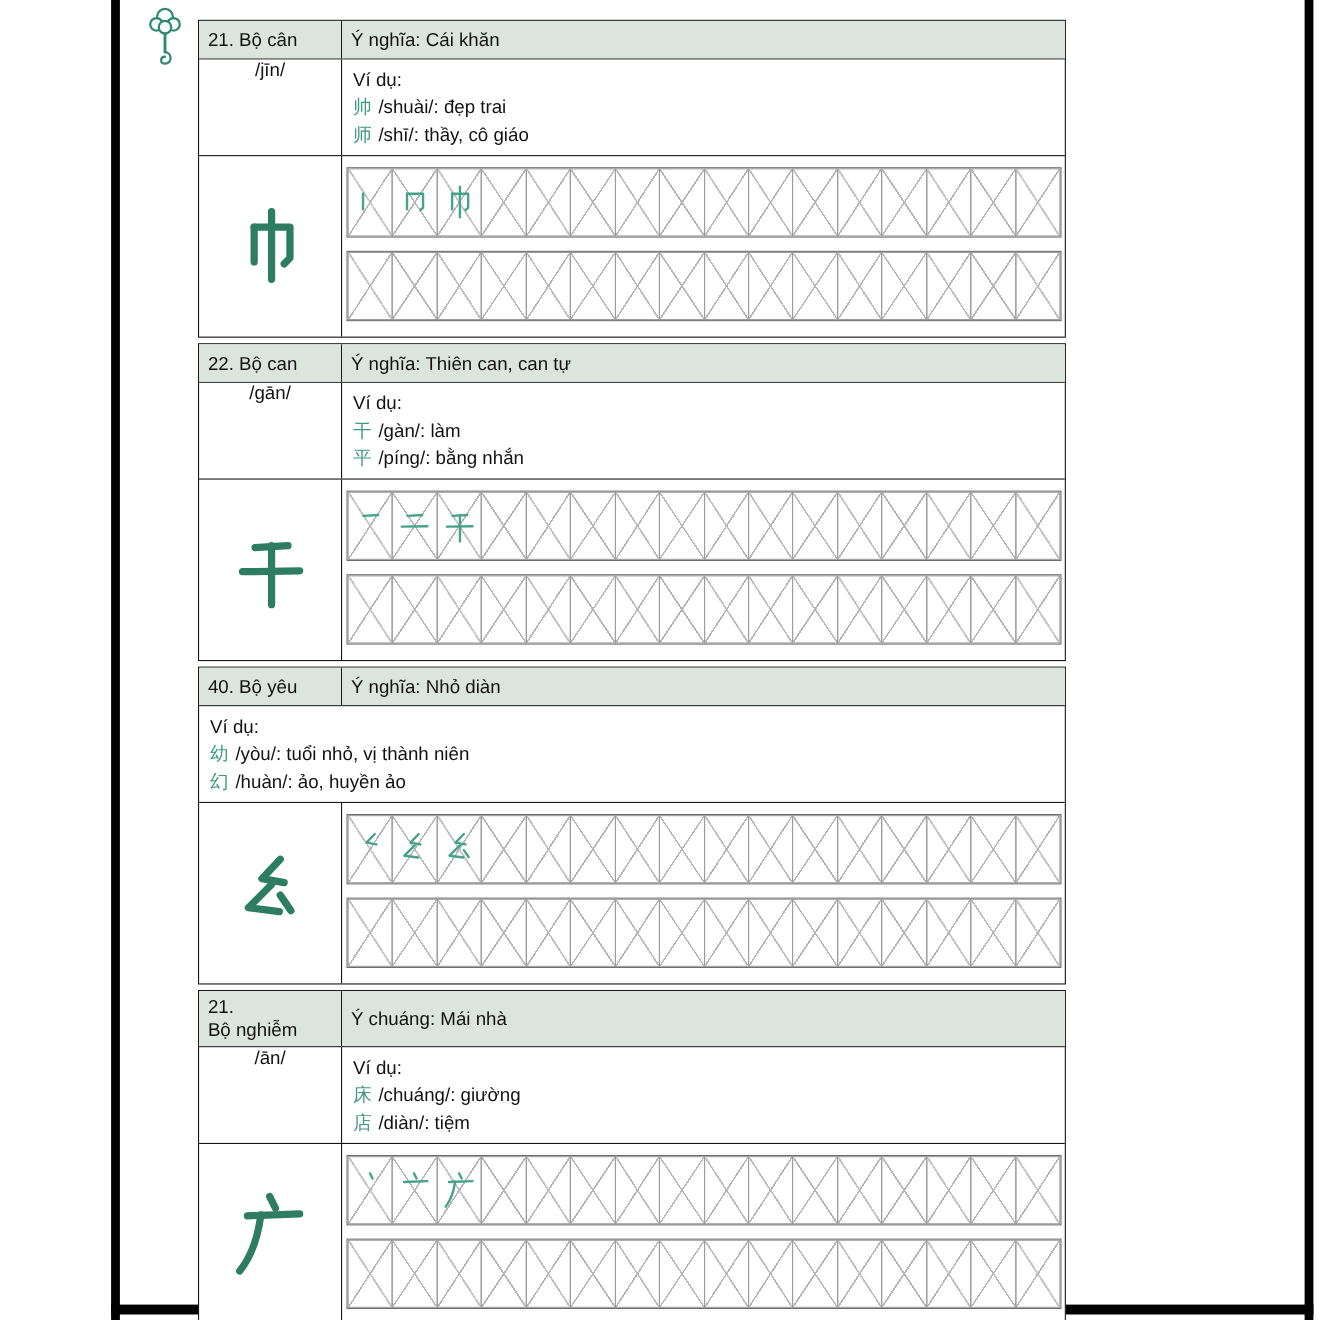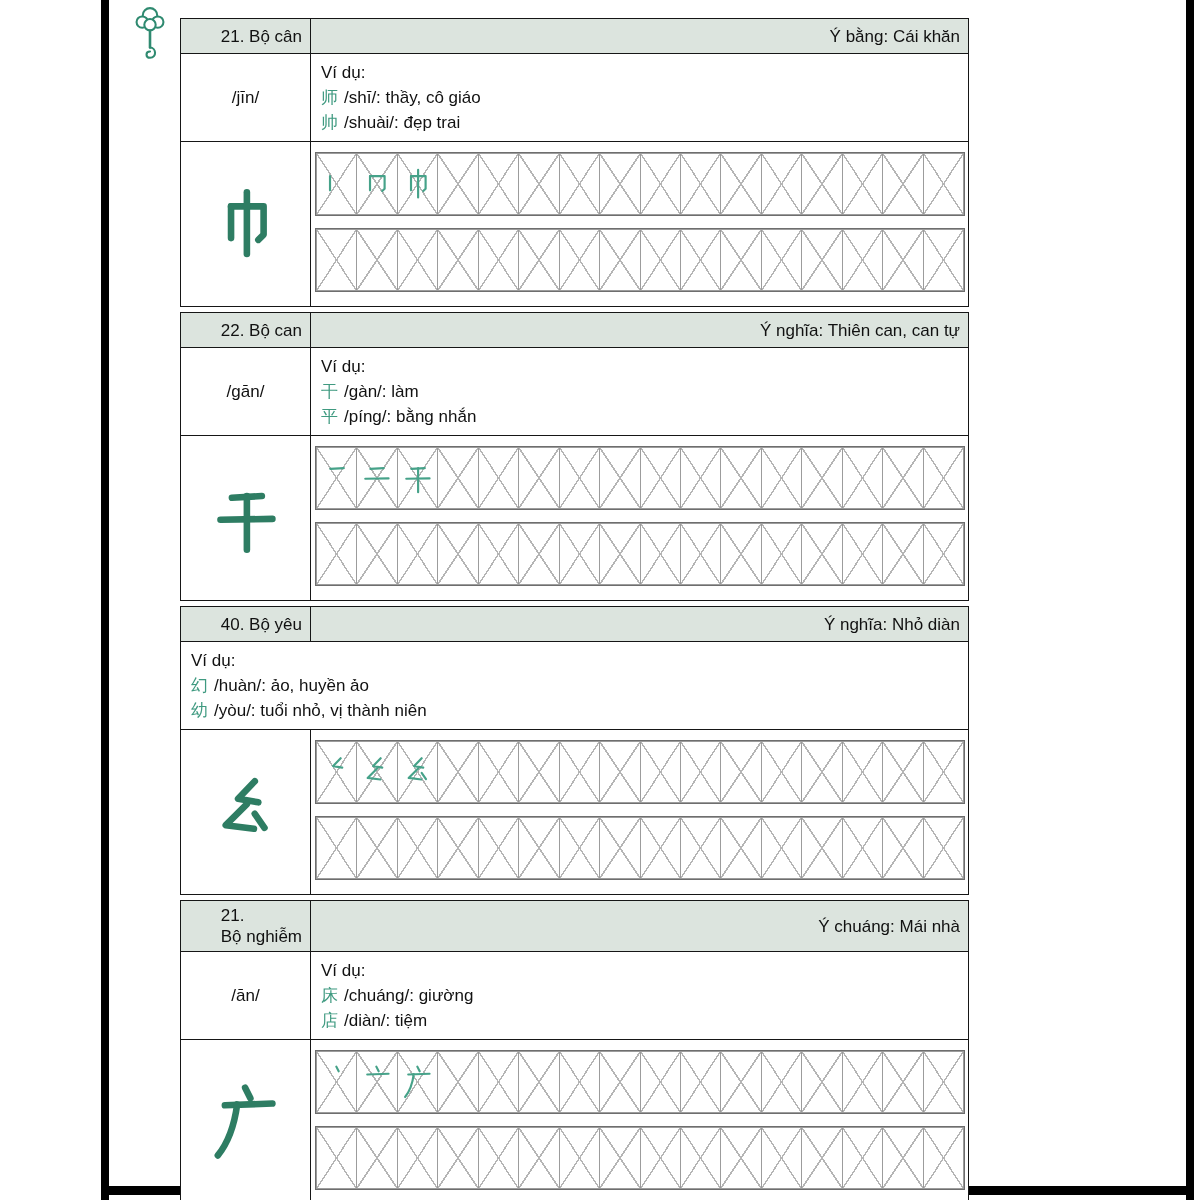--- a/index.html
+++ b/index.html
@@ -18,27 +18,27 @@
 
   .content{position:absolute;left:180px;top:18px;width:789px;}
 
   .section{border:1px solid #161616;margin-bottom:5px;background:#fff;box-sizing:border-box;}
   .row{display:flex;}
   .row + .row{border-top:1px solid #161616;}
   .cell{box-sizing:border-box;}
   .c1{flex:0 0 130px;width:130px;border-right:1px solid #161616;}
   .c2{flex:1;min-width:0;}
 
-  .header-row .cell{background:#dce4de;min-height:34px;display:flex;align-items:center;justify-content:flex-end;}
+  .header-row .cell{background:#dce4de;min-height:34px;display:flex;align-items:center;}
   .header-cell{padding:4px 8px;font-size:17px;}
   .num-label{white-space:pre-line;line-height:21px;}
   .meaning{line-height:21px;}
 
   .example-row{min-height:80px;}
-  .pinyin-cell{display:flex;align-items:center;justify-content:center;font-size:17px;}
+  .pinyin-cell{display:flex;align-items:flex-start;justify-content:center;font-size:17px;}
   .examples-cell{padding:6px 10px;font-size:17px;line-height:25px;}
   .ex-line{white-space:nowrap;}
   .ex-char{color:#3f9a80;margin-right:6px;}
 
   .practice-row{height:164px;}
   .radical-cell{display:flex;align-items:center;justify-content:center;}
   .grids-cell{padding:10px 0 10px 4px;display:flex;flex-direction:column;gap:12px;}
 
   .strip{height:64px;width:650px;display:flex;border:1px solid #6e6e6e;box-sizing:border-box;background:#fff;}
   .cellx{
@@ -71,32 +71,32 @@
   </svg>
 </div>
 
 <div class="content" id="sections">
   <div class="section">
     <div class="row header-row">
       <div class="cell c1 header-cell">
         <span class="num-label">21. Bộ cân</span>
       </div>
       <div class="cell c2 header-cell">
-        <span class="meaning">Ý bằng: Cái khăn</span>
+        <span class="meaning">Ý nghĩa: Cái khăn</span>
       </div>
     </div>
     <div class="row example-row">
       <div class="cell c1 pinyin-cell">
         <span class="pinyin">/jīn/</span>
       </div>
       <div class="cell c2 examples-cell">
         <div class="vidu">Ví dụ:</div>
         <div class="ex-lines">
+            <div class="ex-line"><span class="ex-char">帅</span><span class="ex-text">/shuài/: đẹp trai</span></div>
             <div class="ex-line"><span class="ex-char">师</span><span class="ex-text">/shī/: thầy, cô giáo</span></div>
-            <div class="ex-line"><span class="ex-char">帅</span><span class="ex-text">/shuài/: đẹp trai</span></div>
           </div>
       </div>
     </div>
     <div class="row practice-row">
       <div class="cell c1 radical-cell">
           <svg viewBox="0 0 100 100" width="88" height="104">
             <path d="M33,30 L33,66" fill="none" stroke="#2e7d63" stroke-width="7.5" stroke-linecap="round" stroke-linejoin="round"></path>
             <path d="M33,30 L70,30 L70,62 L64,68" fill="none" stroke="#2e7d63" stroke-width="7.5" stroke-linecap="round" stroke-linejoin="round"></path>
             <path d="M51,14 L51,84" fill="none" stroke="#2e7d63" stroke-width="7.5" stroke-linecap="round" stroke-linejoin="round"></path>
           </svg>
@@ -248,22 +248,22 @@
         <span class="num-label">40. Bộ yêu</span>
       </div>
       <div class="cell c2 header-cell">
         <span class="meaning">Ý nghĩa: Nhỏ diàn</span>
       </div>
     </div>
     <div class="row example-row">
       <div class="cell c2 examples-cell">
         <div class="vidu">Ví dụ:</div>
         <div class="ex-lines">
+            <div class="ex-line"><span class="ex-char">幼</span><span class="ex-text">/yòu/: tuổi nhỏ, vị thành niên</span></div>
             <div class="ex-line"><span class="ex-char">幻</span><span class="ex-text">/huàn/: ảo, huyền ảo</span></div>
-            <div class="ex-line"><span class="ex-char">幼</span><span class="ex-text">/yòu/: tuổi nhỏ, vị thành niên</span></div>
           </div>
       </div>
     </div>
     <div class="row practice-row">
       <div class="cell c1 radical-cell">
           <svg viewBox="0 0 100 100" width="88" height="104">
             <path d="M60,15 L41,35 L64,39" fill="none" stroke="#2e7d63" stroke-width="7.5" stroke-linecap="round" stroke-linejoin="round"></path>
             <path d="M51,41 L27,65 L59,69" fill="none" stroke="#2e7d63" stroke-width="7.5" stroke-linecap="round" stroke-linejoin="round"></path>
             <path d="M60,52 L71,68" fill="none" stroke="#2e7d63" stroke-width="7.5" stroke-linecap="round" stroke-linejoin="round"></path>
           </svg>

